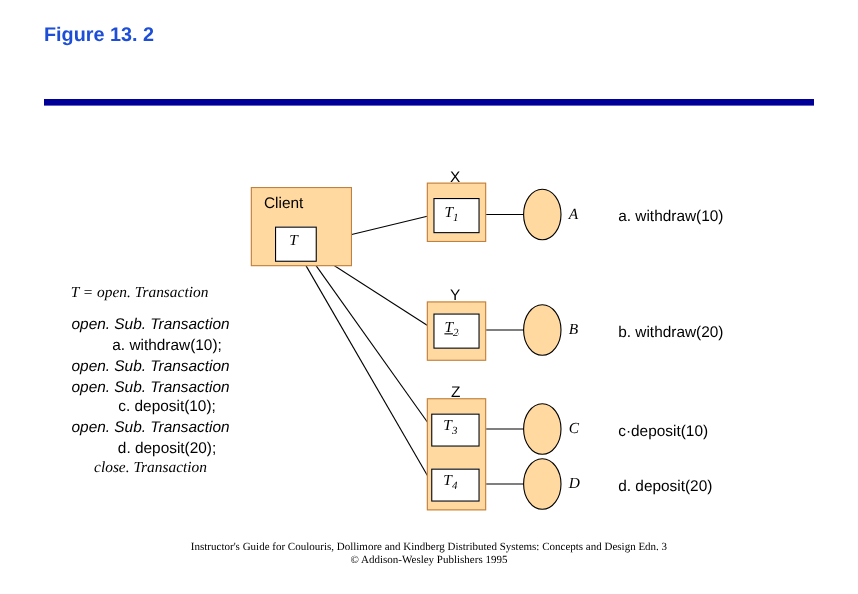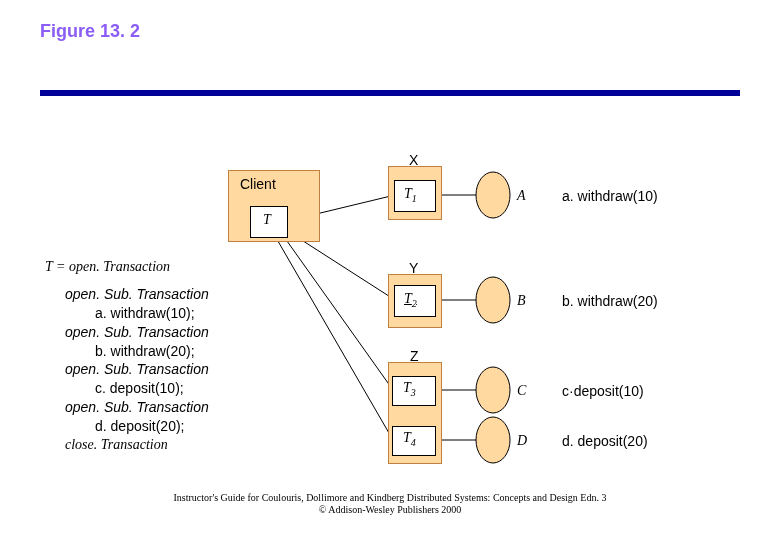--- a/index.html
+++ b/index.html
@@ -9,21 +9,21 @@
     height: 540px;
     background: #fff;
     font-family: Arial, sans-serif;
     font-size: 14px;
     color: #000;
   }
   .title {
     position: absolute;
     left: 40px;
     top: 20px;
-    color: #8b5cf6;
+    color: #1d4ed8;
     font-weight: bold;
     font-size: 18px;
     line-height: 1.25;
   }
   .rule {
     position: absolute;
     left: 40px;
     top: 90px;
     width: 700px;
     height: 6px;
@@ -42,21 +42,21 @@
   }
   .label { position:absolute; }
   .ital { font-style: italic; font-family: "Times New Roman", serif; }
   .sub { font-size: 10px; }
   .code-block {
     position:absolute;
     font-family: Arial, sans-serif;
     font-size:14px;
     line-height:1.35;
   }
-  .code-line { white-space:nowrap; }
+  .code-line { white-space:nowrap;text-align:center; }
   .indent1 { margin-left: 20px; }
   .indent2 { margin-left: 50px; }
   .sub-start { font-style: italic; }
   .footer {
     position:absolute;
     left:0; width:780px;
     text-align:center;
     font-family: "Times New Roman", serif;
     font-size:10px;
     line-height:1.2;
@@ -122,26 +122,25 @@
   <div class="label ital" style="left:403px; top:430px;"><span>T</span><span class="sub" style="vertical-align:sub;">4</span></div>
   <div class="label ital" style="left:517px; top:433px;">D</div>
   <div class="label" style="left:562px; top:433px;">d. deposit(20)</div>
 
   <div class="code-block" style="left:45px; top:258px;">
     <div class="code-line ital">T = open. Transaction</div>
     <div style="height:8px;"></div>
     <div class="code-line indent1 sub-start">open. Sub. Transaction</div>
     <div class="code-line indent2">a. withdraw(10);</div>
     <div class="code-line indent1 sub-start">open. Sub. Transaction</div>
-    <div class="code-line indent2">b. withdraw(20);</div>
     <div class="code-line indent1 sub-start">open. Sub. Transaction</div>
     <div class="code-line indent2">c. deposit(10);</div>
     <div class="code-line indent1 sub-start">open. Sub. Transaction</div>
     <div class="code-line indent2">d. deposit(20);</div>
     <div class="code-line indent1 ital">close. Transaction</div>
   </div>
 
   <div class="footer" style="top:492px;">
     <span>Instructor's Guide for Coulouris, Dollimore and Kindberg  Distributed Systems: Concepts and Design  Edn. 3</span><br>
-    <span>© Addison-Wesley Publishers 2000</span>
+    <span>© Addison-Wesley Publishers 1995</span>
   </div>
 
 </div>
 
 </body></html>

